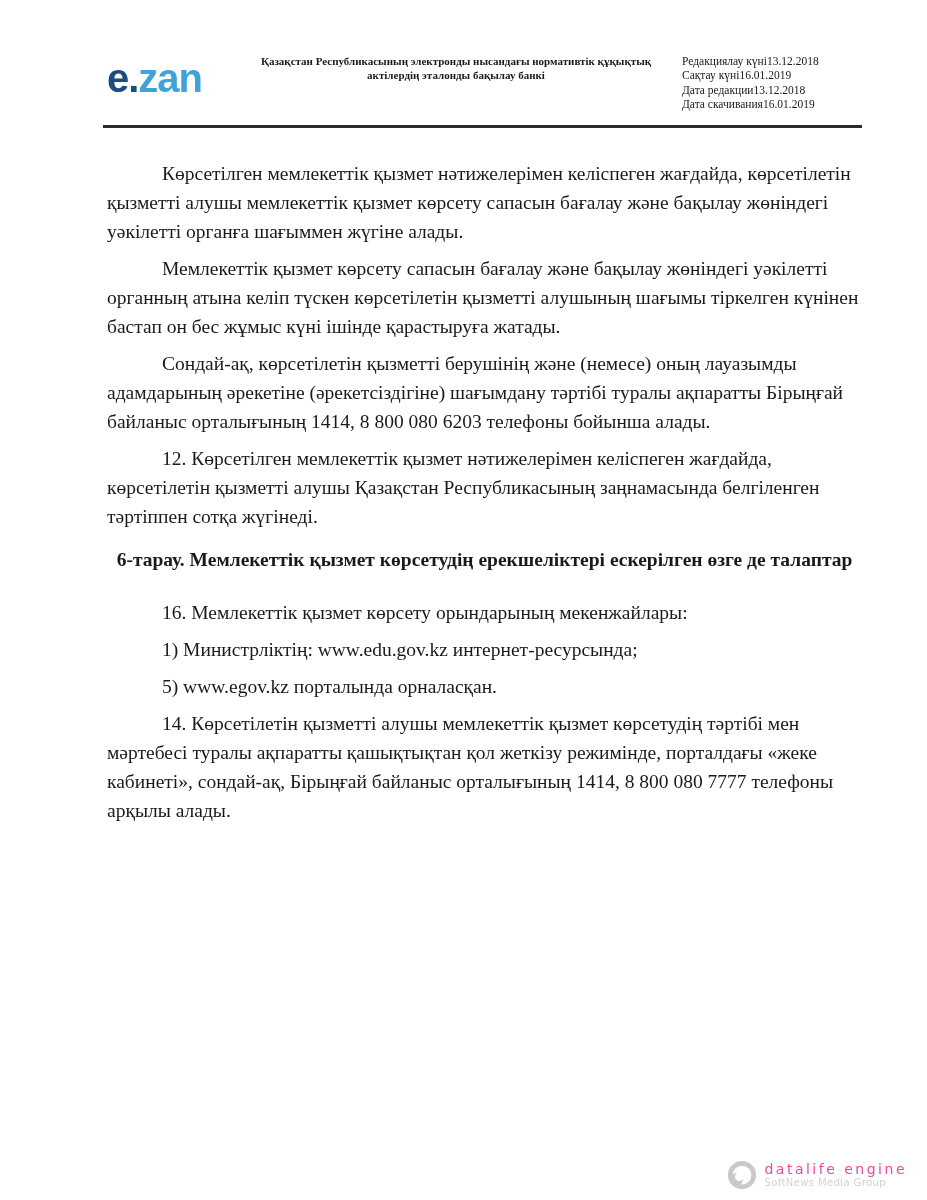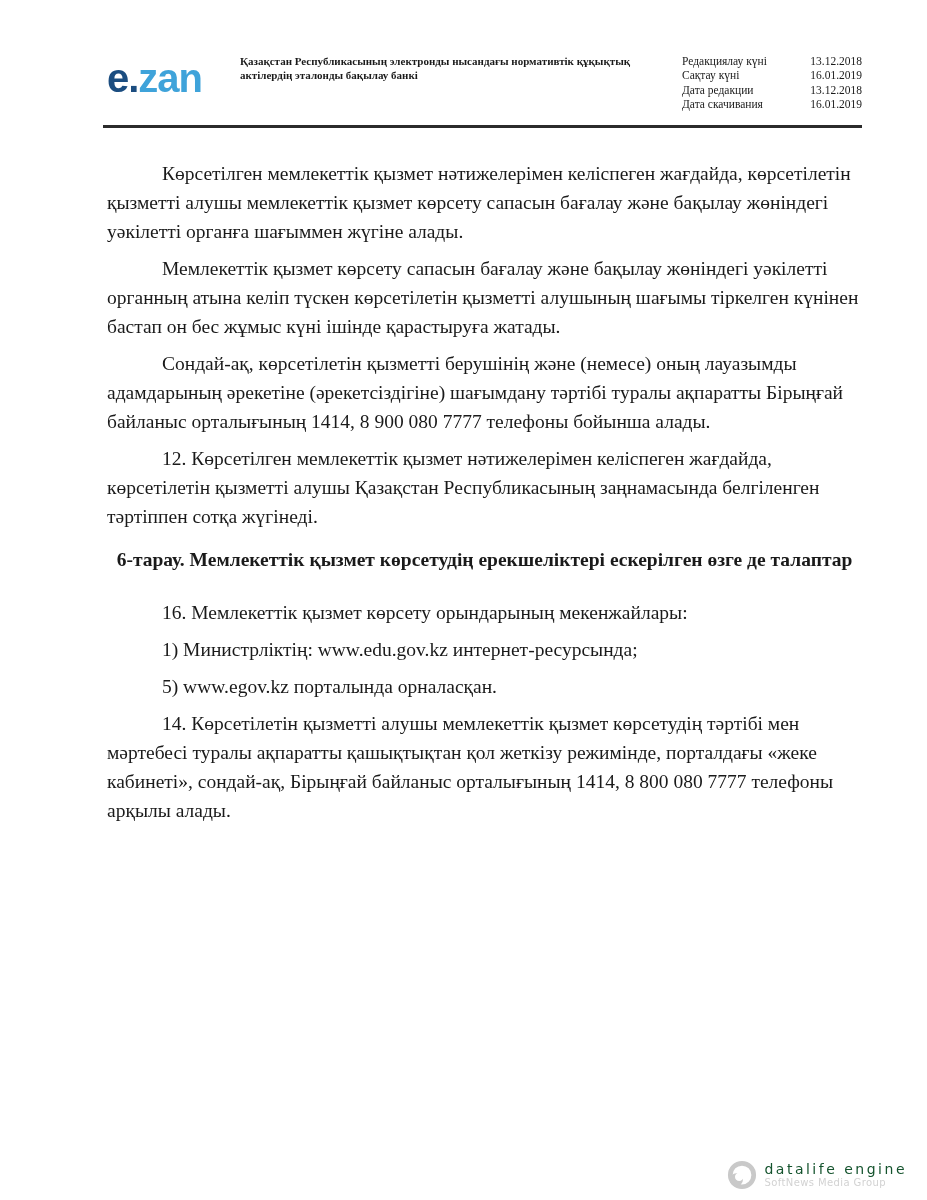--- a/index.html
+++ b/index.html
@@ -33,29 +33,29 @@
   .logo .logo-e   { color: #1b4d80; }
   .logo .logo-zan { color: #3fa3da; }
   .org-text {
     width: 432px;
     flex: 0 0 auto;
     font-size: 11px;
     font-weight: bold;
     line-height: 13.8px;
     padding-top: 3px;
   }
-  .org-line { margin: 0; }
+  .org-line { margin: 0; text-align: center; }
   .dates {
     margin-left: auto;
     width: 180px;
     font-size: 11.5px;
     line-height: 14.4px;
     padding-top: 2px;
   }
-  .date-row { display: flex; justify-content: space-between; }
+  .date-row { display: flex; }
   .date-label { text-align: left; }
   .date-value { text-align: right; }
   
   .head-rule {
     border: none;
     border-top: 3px solid #2b2b2b;
     margin: 13px 0 0 -4px;
     width: 759px;
   }
   
@@ -82,21 +82,21 @@
     gap: 7px;
     user-select: none;
   }
   .wm-icon { width: 30px; height: 30px; flex: 0 0 auto; }
   .wm-text { display: flex; flex-direction: column; }
   .wm-title {
     font-family: "DejaVu Sans", "Liberation Sans", sans-serif;
     font-size: 14px;
     letter-spacing: 2.5px;
     text-transform: lowercase;
-    color: #14532d;
+    color: #ec4899;
     line-height: 15px;
   }
   .wm-subtitle {
     font-family: "DejaVu Sans", "Liberation Sans", sans-serif;
     font-size: 10px;
     letter-spacing: 0.4px;
     color: #d2d2d2;
     line-height: 12px;
   }
 </style>
@@ -130,21 +130,21 @@
         <span class="date-value">16.01.2019</span>
       </div>
     </div>
   </header>
 
   <hr class="head-rule">
 
   <main class="doc-body">
     <p>Көрсетілген мемлекеттік қызмет нәтижелерімен келіспеген жағдайда, көрсетілетін қызметті алушы мемлекеттік қызмет көрсету сапасын бағалау және бақылау жөніндегі уәкілетті органға шағыммен жүгіне алады.</p>
     <p>Мемлекеттік қызмет көрсету сапасын бағалау және бақылау жөніндегі уәкілетті органның атына келіп түскен көрсетілетін қызметті алушының шағымы тіркелген күнінен бастап он бес жұмыс күні ішінде қарастыруға жатады.</p>
-    <p>Сондай-ақ, көрсетілетін қызметті берушінің және (немесе) оның лауазымды адамдарының әрекетіне (әрекетсіздігіне) шағымдану тәртібі туралы ақпаратты Бірыңғай байланыс орталығының 1414, 8 900 080 7777 телефоны бойынша алады.</p>
+    <p>Сондай-ақ, көрсетілетін қызметті берушінің және (немесе) оның лауазымды адамдарының әрекетіне (әрекетсіздігіне) шағымдану тәртібі туралы ақпаратты Бірыңғай байланыс орталығының 1414, 8 800 080 6203 телефоны бойынша алады.</p>
     <p>12. Көрсетілген мемлекеттік қызмет нәтижелерімен келіспеген жағдайда, көрсетілетін қызметті алушы Қазақстан Республикасының заңнамасында белгіленген тәртіппен сотқа жүгінеді.</p>
 
     <h2 class="chapter-heading">6-тарау. Мемлекеттік қызмет көрсетудің ерекшеліктері ескерілген өзге де талаптар</h2>
 
     <p>16. Мемлекеттік қызмет көрсету орындарының мекенжайлары:</p>
     <p>1) Министрліктің: www.edu.gov.kz интернет-ресурсында;</p>
     <p>5) www.egov.kz порталында орналасқан.</p>
     <p>14. Көрсетілетін қызметті алушы мемлекеттік қызмет көрсетудің тәртібі мен мәртебесі туралы ақпаратты қашықтықтан қол жеткізу режимінде, порталдағы «жеке кабинеті», сондай-ақ, Бірыңғай байланыс орталығының 1414, 8 800 080 7777 телефоны арқылы алады.</p>
   </main>
 

